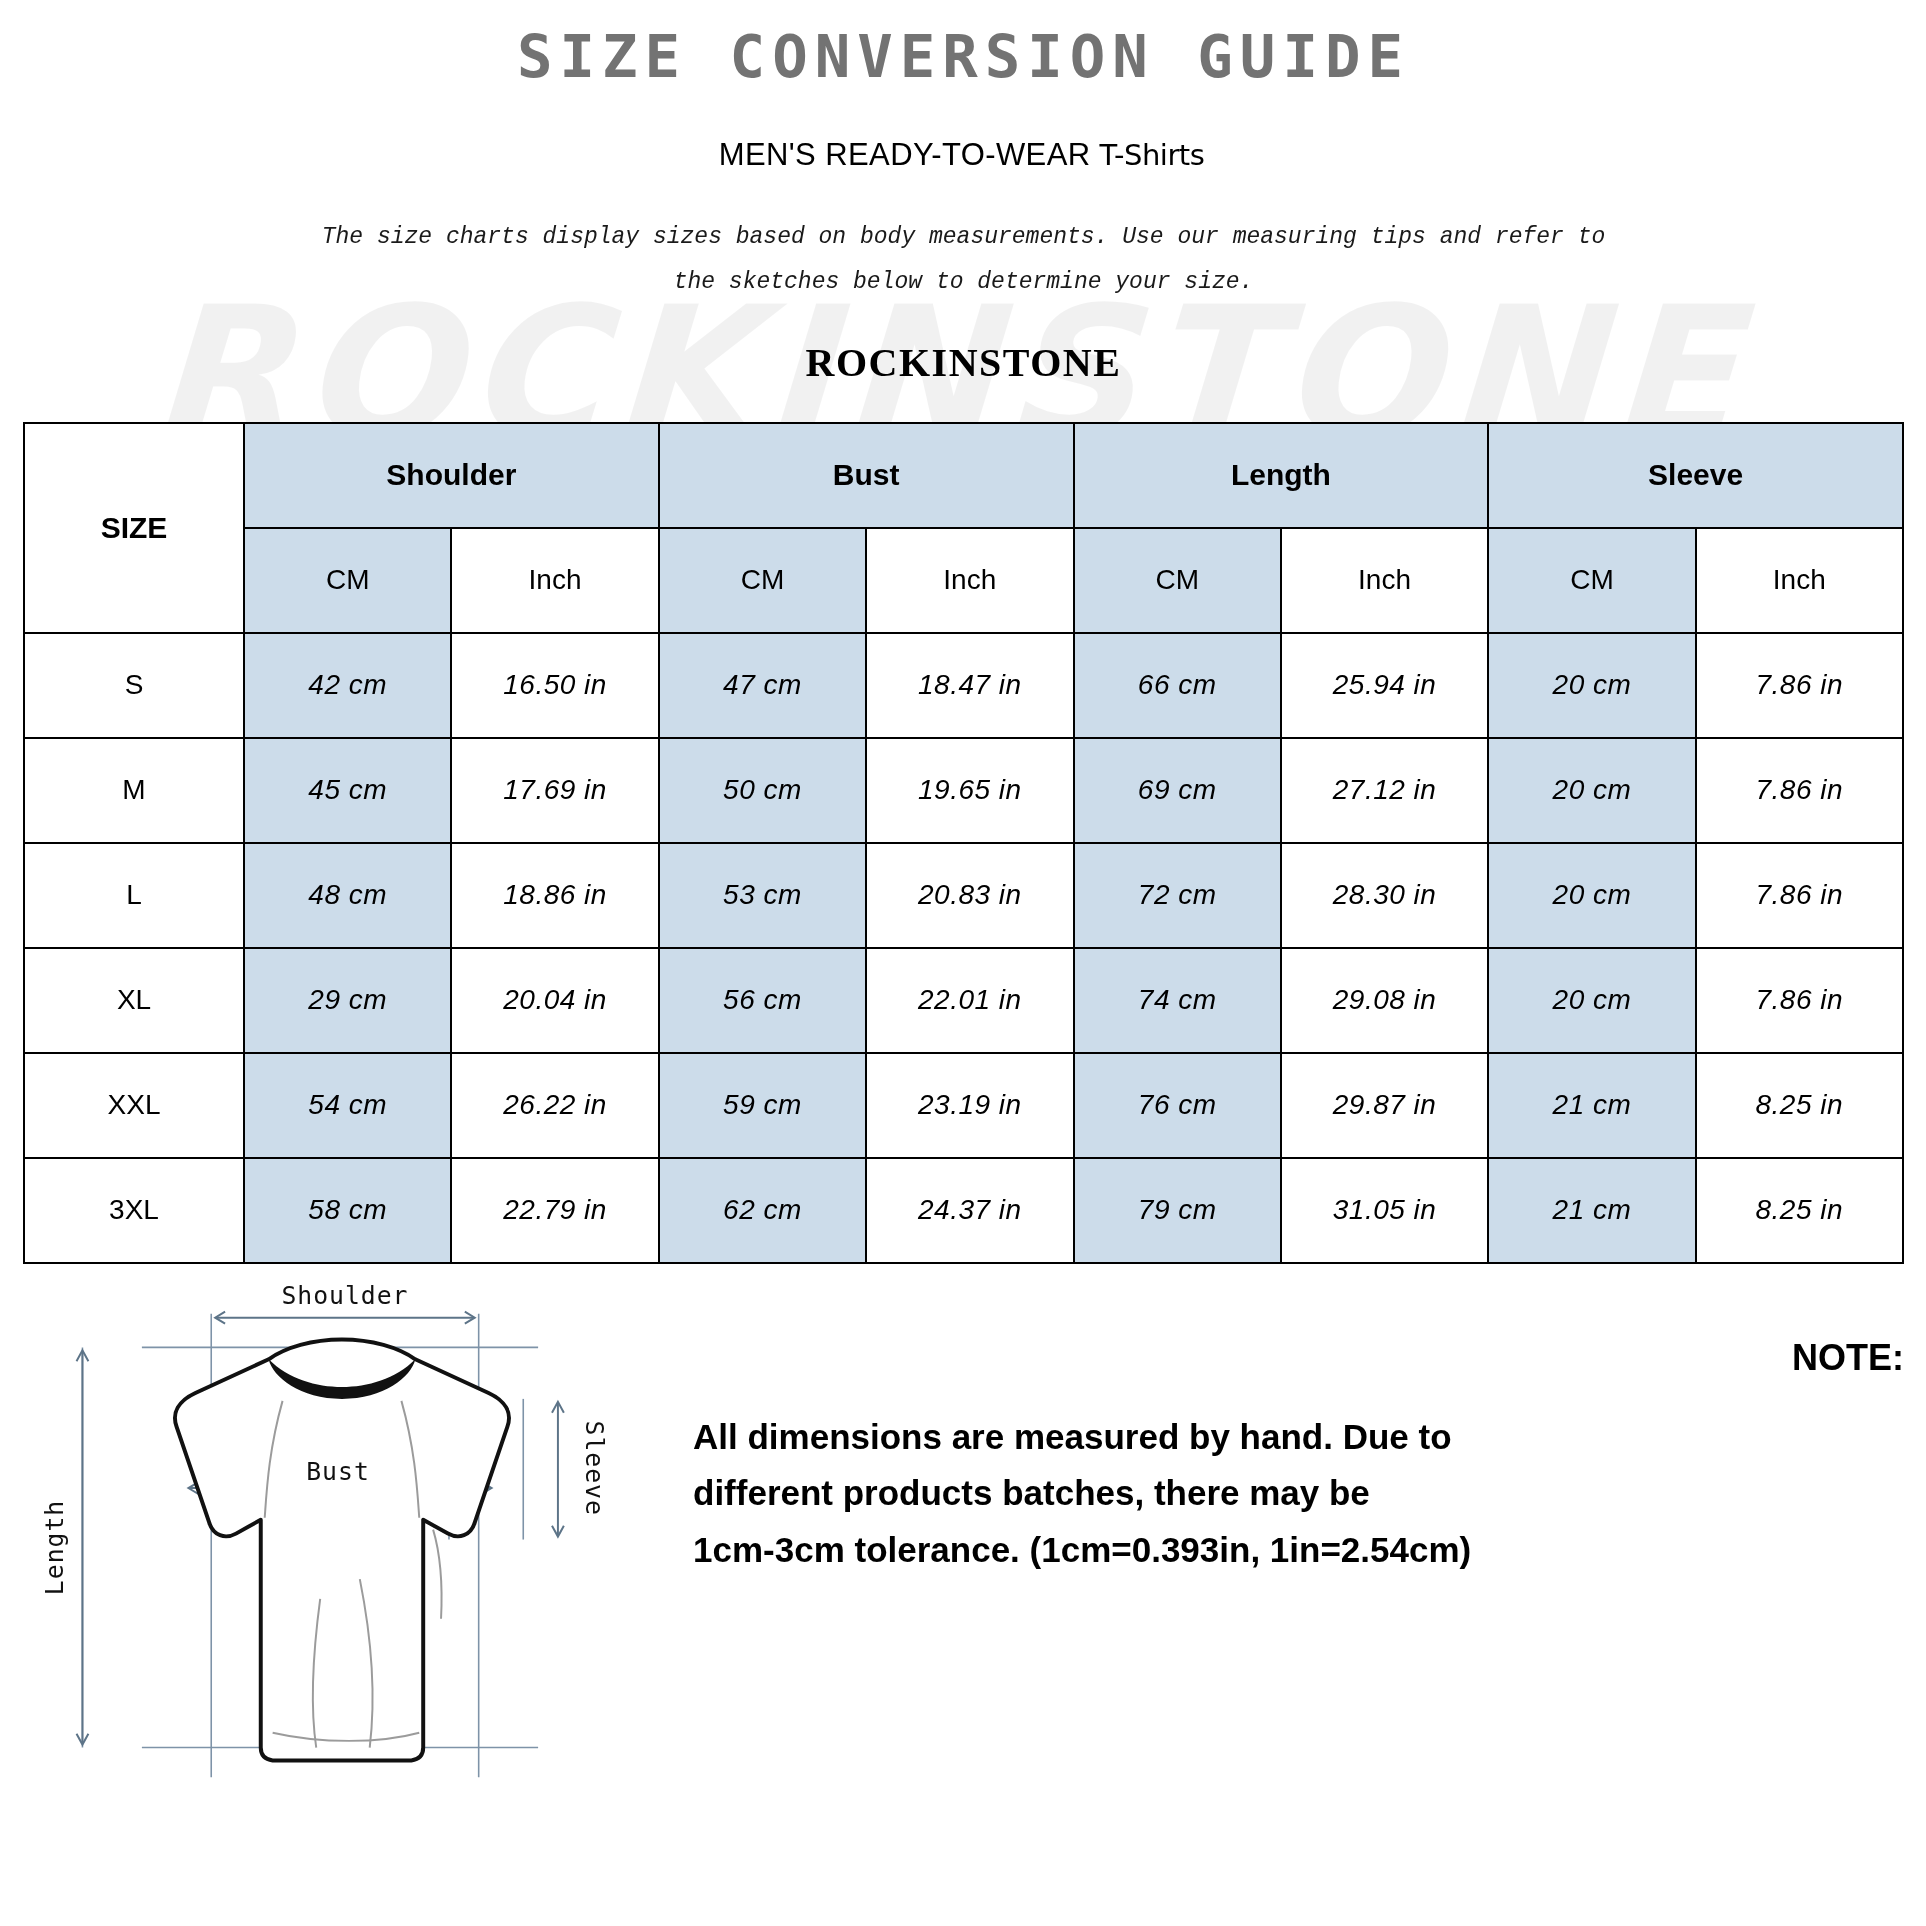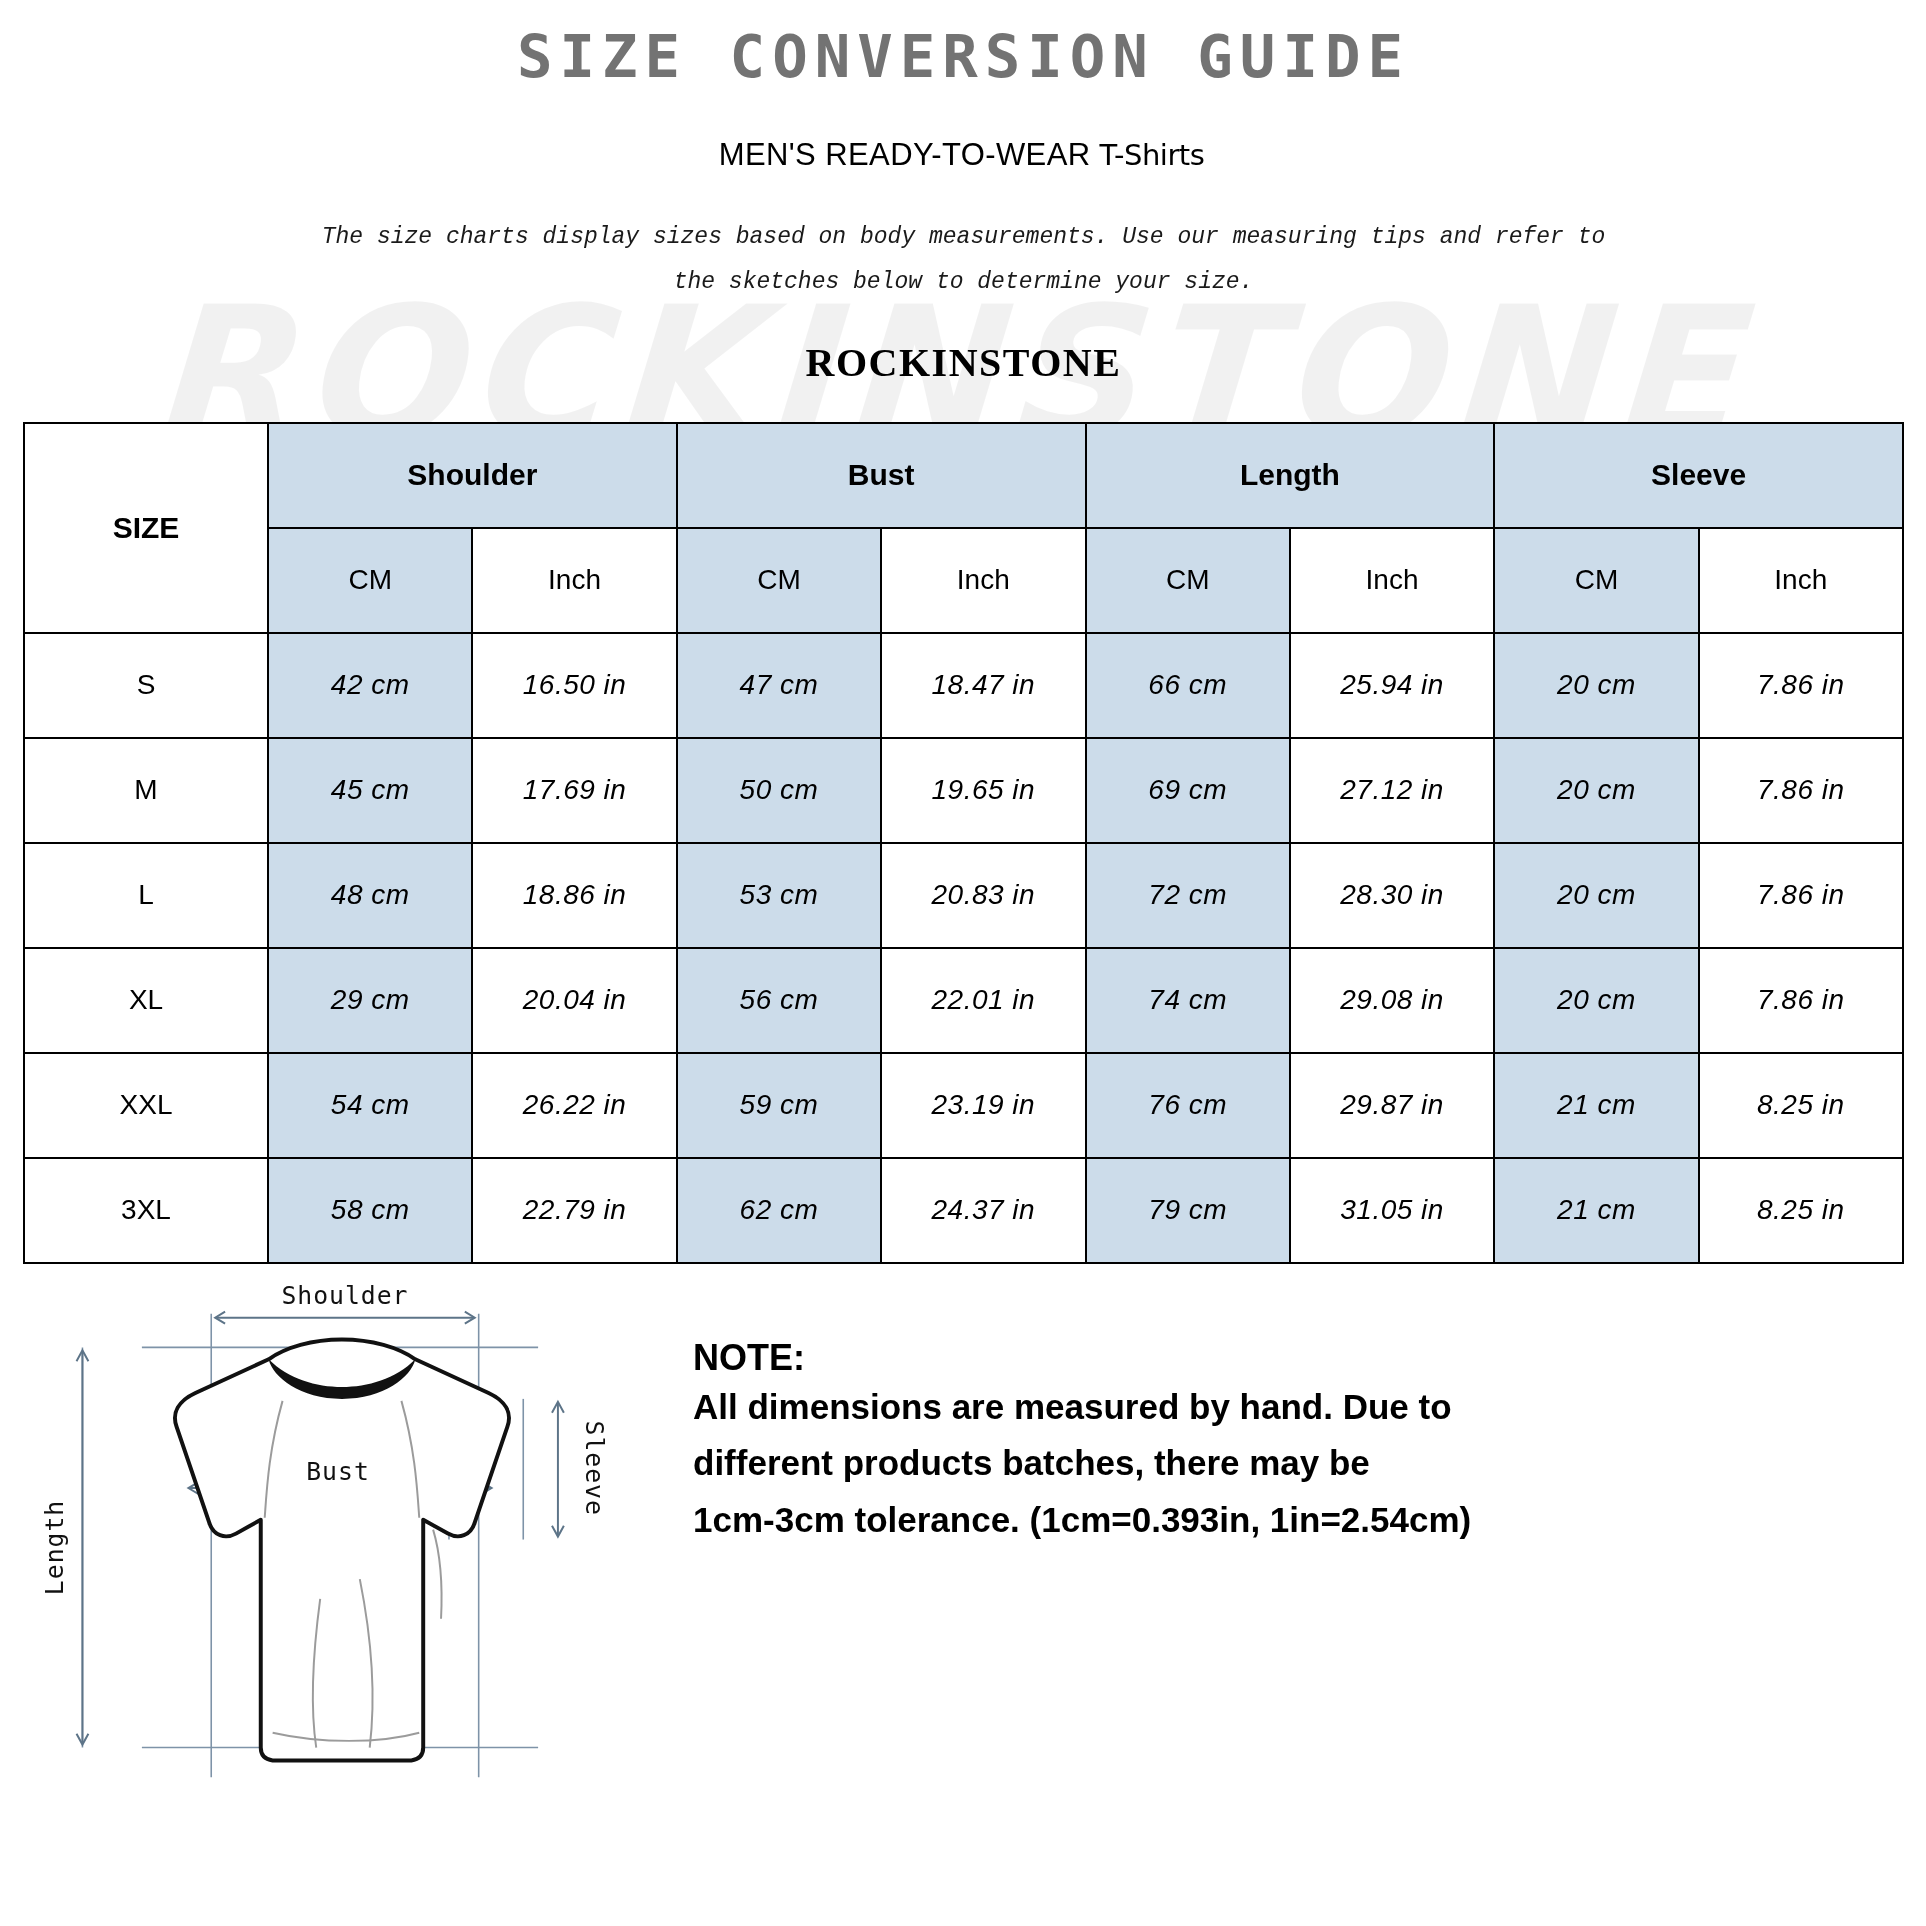--- a/index.html
+++ b/index.html
@@ -94,21 +94,21 @@
     font-size: 28px;
     font-weight: 400;
     padding: 0;
     height: 105px;
     background: #ffffff;
   }
   table.size-table th {
     font-weight: 700;
     font-size: 30px;
   }
-  .col-size { width: 244px; }
+  .col-size { width: 220px; }
   .shaded { background: #ccdcea !important; }
   .grp-head { height: 111px; }
   td.unit-cell { font-size: 29px; }
   td.val { font-size: 29px; letter-spacing: 0.5px; font-style: italic; }
   td.sizelabel { font-size: 29px; }
 
   
   .bottom {
     position: relative;
     z-index: 2;
@@ -124,20 +124,22 @@
     height: 525px;
   }
   .note {
     flex: 1;
     padding-left: 36px;
     padding-top: 55px;
   }
   .note-title {
     font-size: 36px;
     font-weight: 700;
+    margin-bottom: 30px;
+    text-align: right;
   }
   .note-body {
     font-size: 35px;
     font-weight: 700;
     line-height: 1.62;
   }
   svg.tee { display: block; }
   .dimlabel {
     font-family: "DejaVu Sans Mono", monospace;
     font-size: 25px;

